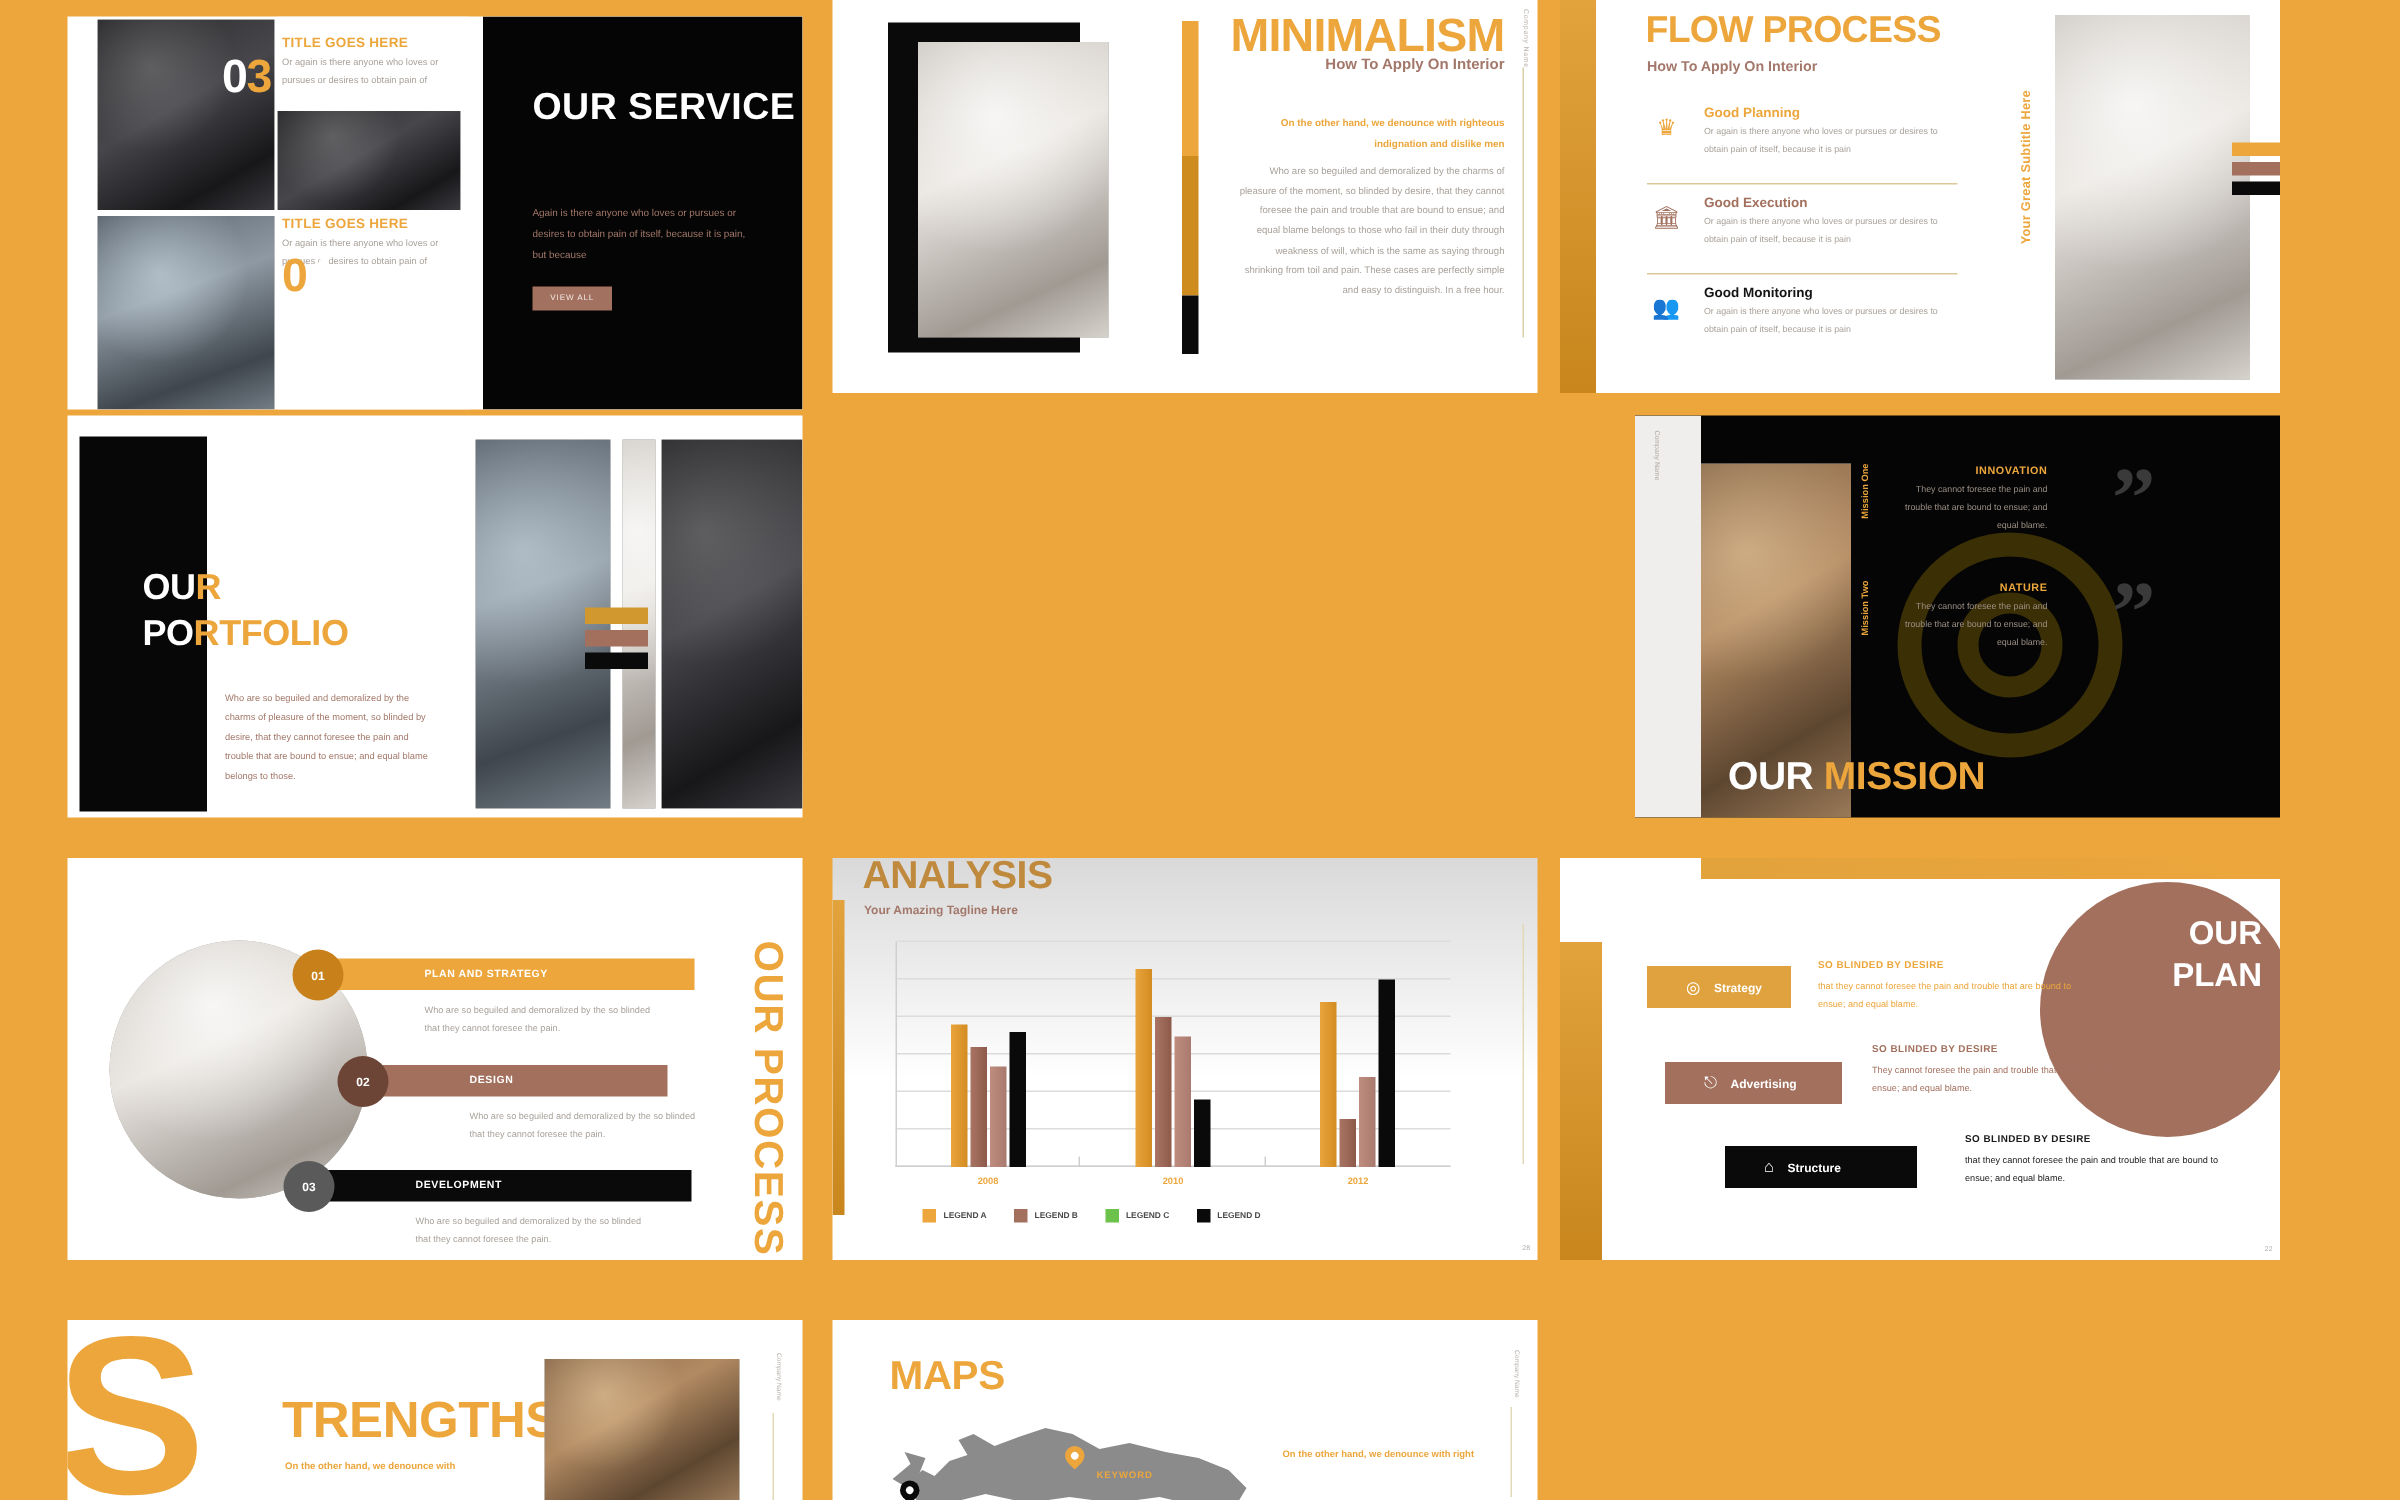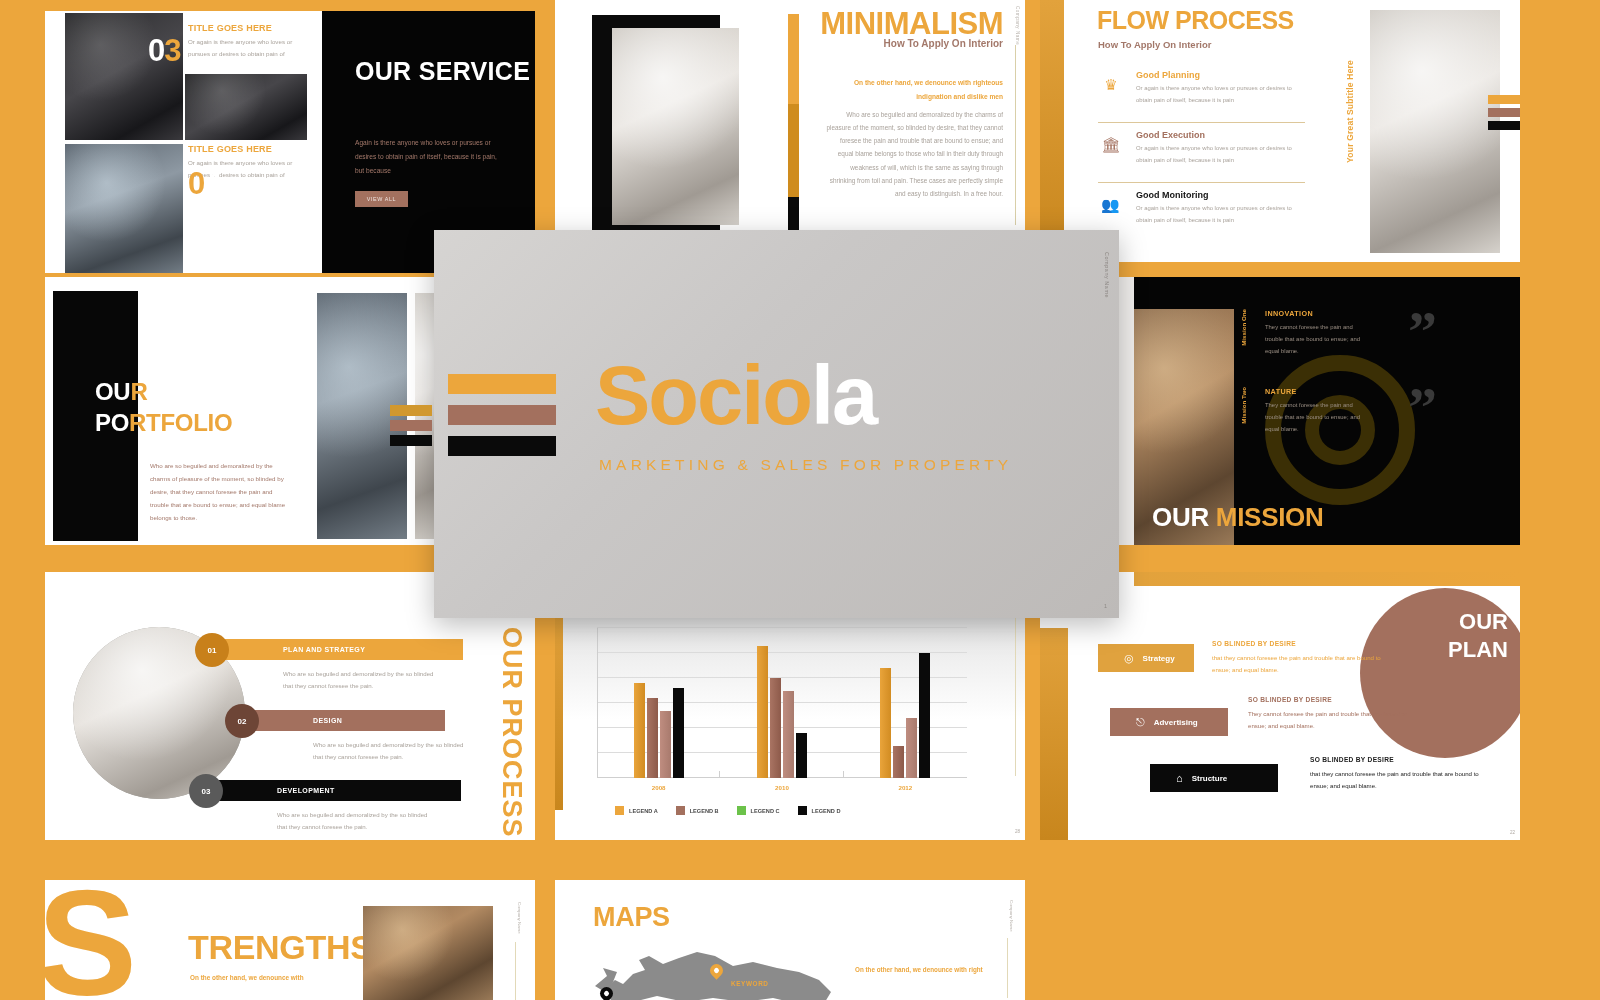--- a/index.html
+++ b/index.html
@@ -111,21 +111,21 @@
   #s-port h1 .w { color:#fff; }
   #s-port h1 .o { color:#eca63c; }
   #s-port p { position:absolute; left:105px; top:182px; width:137px; color:#a3786a; font-size:6.2px; line-height:2.1;}
   #s-port .ph1 { position:absolute; left:272px; top:16px; width:90px; height:246px; }
   #s-port .ph2 { position:absolute; left:370px; top:16px; width:22px; height:246px; }
   #s-port .ph3 { position:absolute; left:396px; top:16px; width:94px; height:246px; }
   #s-port .chips { position:absolute; left:345px; top:128px; z-index:5;}
   #s-port .chips i { display:block; width:42px; height:11px; margin-bottom:4px; }
 
   
-  #s-miss { left:1090px; top:277px; width:430px; height:268px; background:#050505; }
+  #s-miss { left:1090px; top:277px; width:430px; height:268px; background:#050505;text-align:right; }
   #s-miss .whitel { position:absolute; left:0; top:0; width:44px; height:268px; background:#f0eeec;}
   #s-miss .vcomp { position:absolute; left:12px; top:10px; writing-mode:vertical-rl; font-size:4.6px; color:#b0aaa4;}
   #s-miss .ph { position:absolute; left:44px; top:32px; width:100px; height:236px; }
   #s-miss .target { position:absolute; left:175px; top:78px; width:150px; height:150px; border-radius:50%;
        border:16px solid #3b2f05; }
   #s-miss .target::after{ content:""; position:absolute; left:24px; top:24px; right:24px; bottom:24px;
        border-radius:50%; border:14px solid #3b2f05;}
   #s-miss .mrow { position:absolute; }
   #s-miss .mtag { position:absolute; writing-mode:vertical-rl; transform:rotate(180deg); font-size:6.2px; font-weight:bold; color:#eca63c;}
   #s-miss .mrow h3 { font-size:7.2px; font-weight:bold; color:#eca63c; letter-spacing:.4px;}
@@ -508,28 +508,14 @@
     </svg>
     <div class="pin" style="left:155px; top:84px; background:#eca63c;"></div>
     <div class="pin" style="left:45px; top:107px; background:#0a0a0a;"></div>
     <div class="kw">KEYWORD</div>
     <p>On the other hand, we denounce with right</p>
     <div class="vline"></div>
     <div class="vcomp">Company Name</div>
   </div>
 
 
-  <div id="hero">
-    <div class="bgphoto"></div>
-    <div class="logomark">
-      <i style="background:#eca63c"></i>
-      <i style="background:#a3705e"></i>
-      <i style="background:#0a0a0a"></i>
-    </div>
-    <div class="brand">
-      <span class="o">Socio</span><span class="w">la</span>
-    </div>
-    <div class="tagline">MARKETING &amp; SALES FOR PROPERTY</div>
-    <div class="vcomp">Company Name</div>
-    <div class="pg">1</div>
-  </div>
 
 </div>
 
 </body></html>

